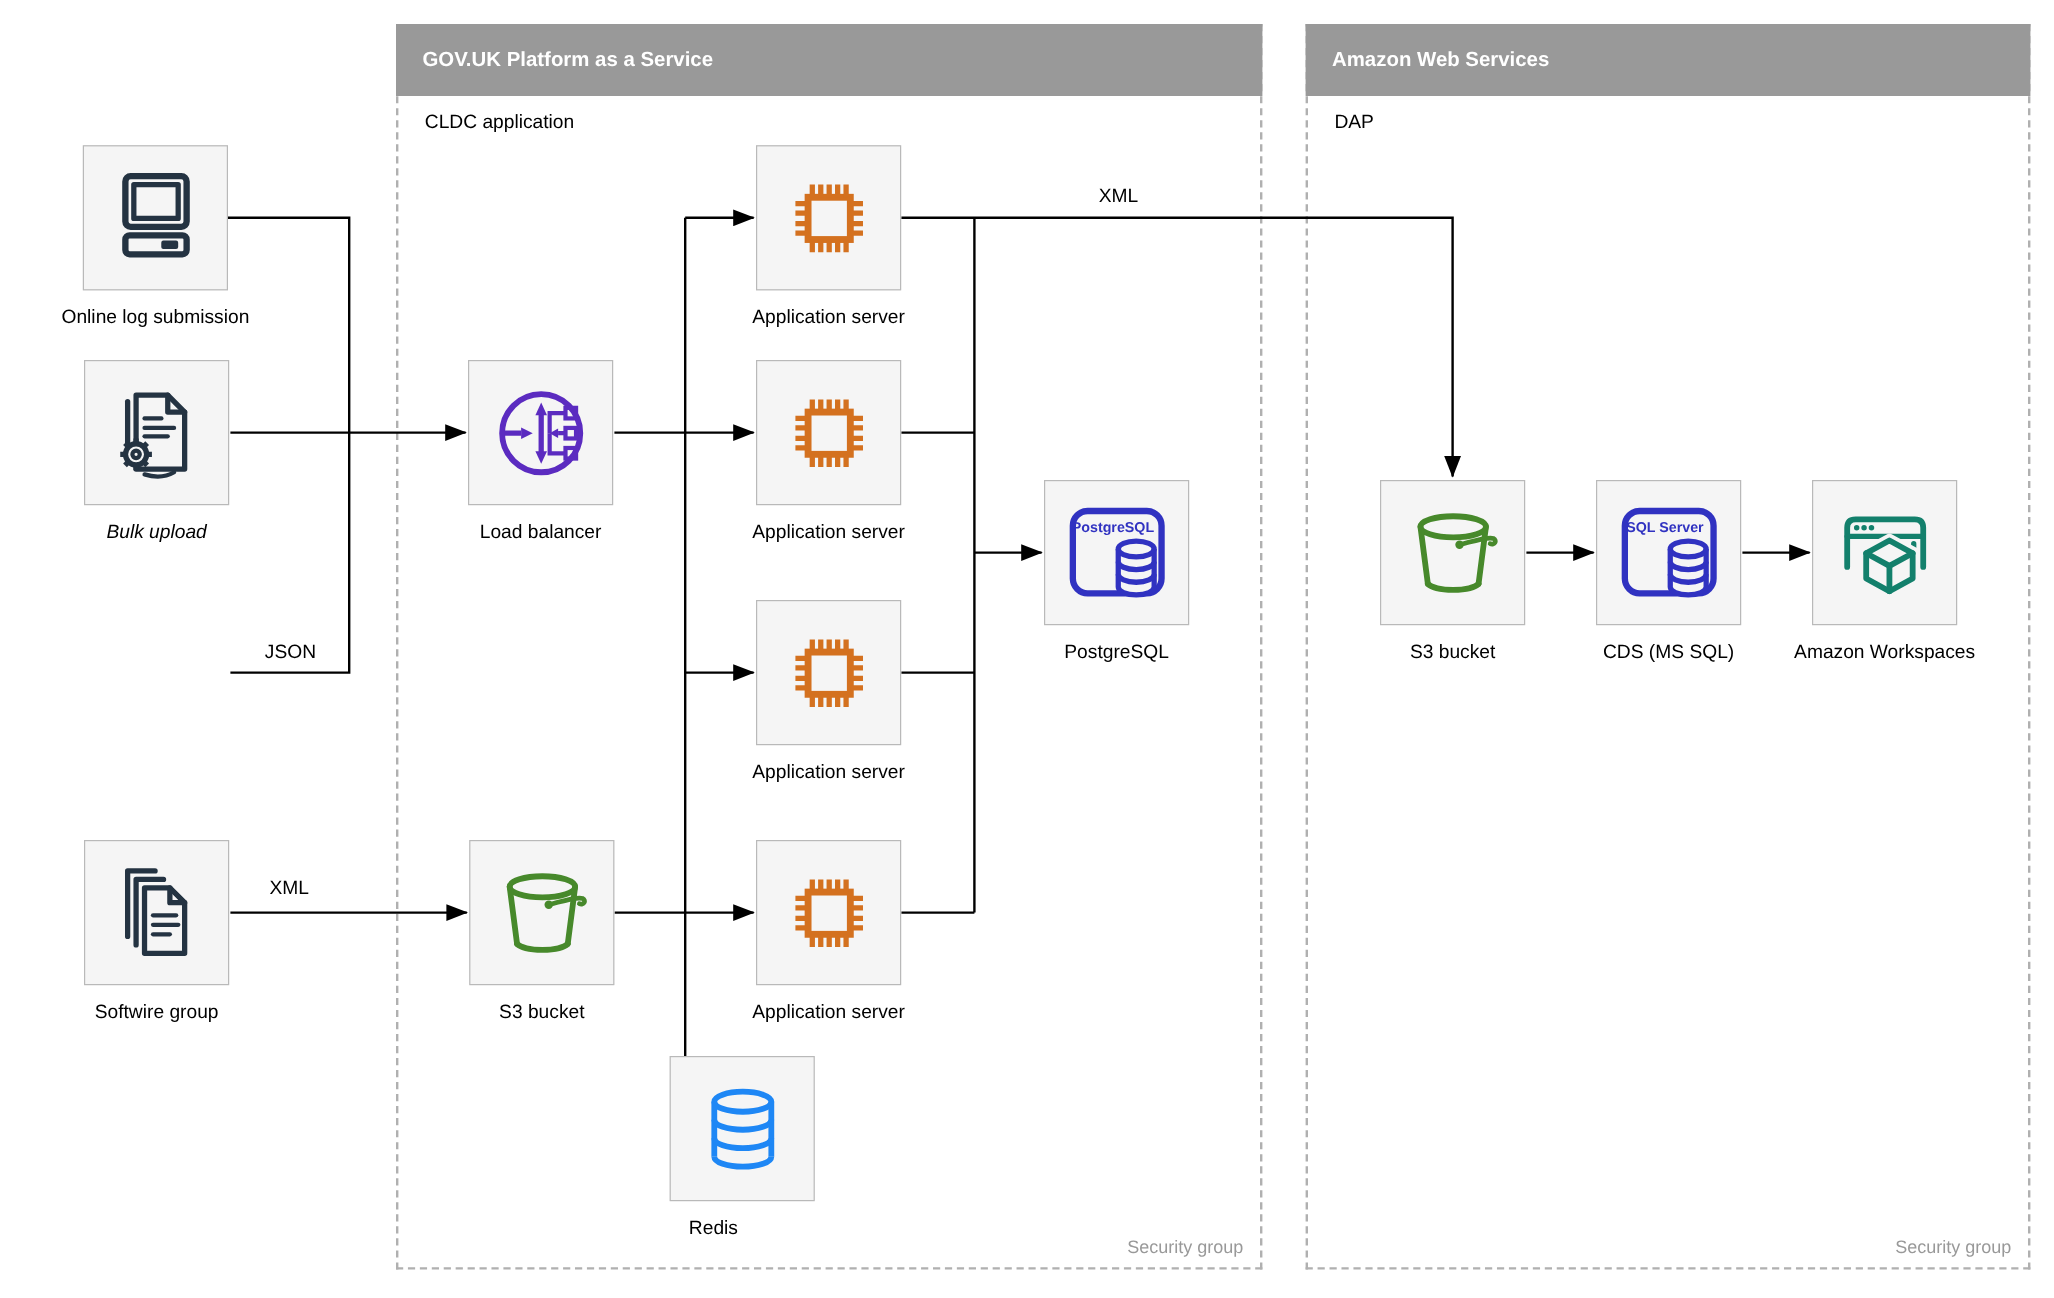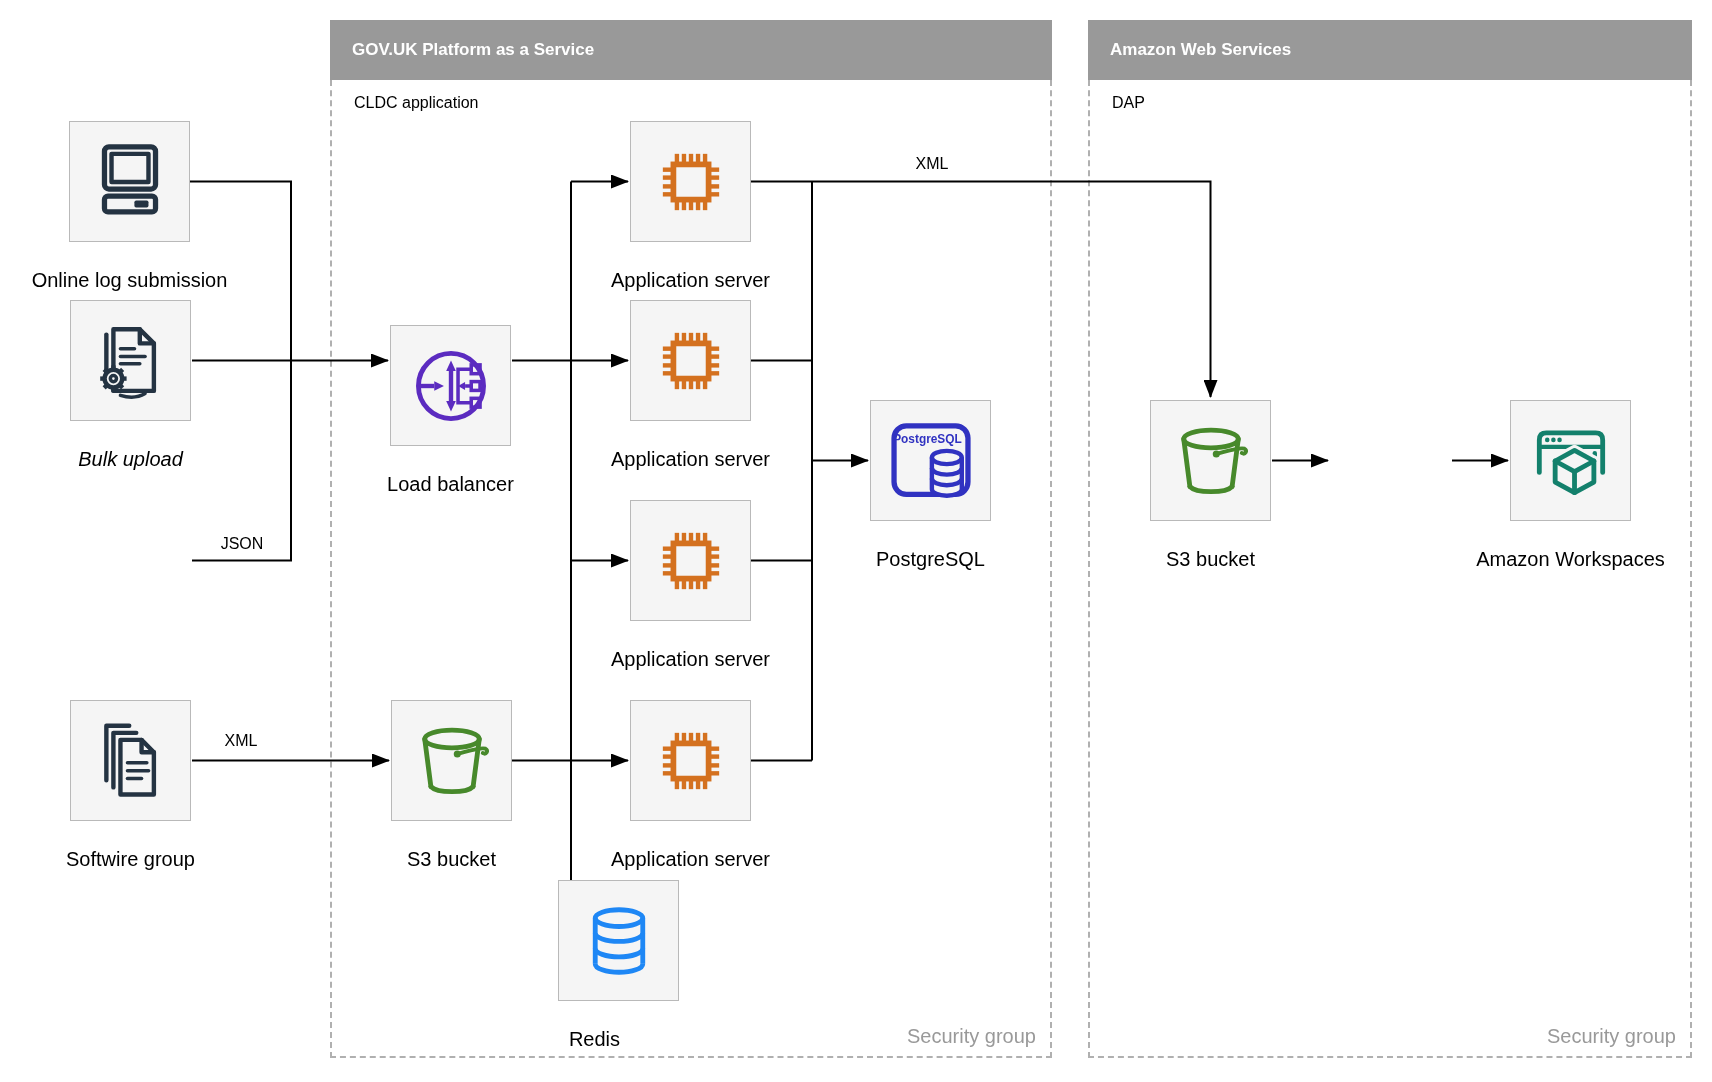--- a/index.html
+++ b/index.html
@@ -3,27 +3,27 @@
 <meta charset="utf-8">
 <style>
   html,body{margin:0;padding:0;background:#ffffff;}
   .canvas{position:relative;width:1712px;height:1082px;background:#ffffff;overflow:hidden;
           font-family:"Liberation Sans", sans-serif;}
   .container{position:absolute;border:2px dashed var(--dashed-border);box-sizing:border-box;}
   .container-header{position:absolute;top:-2px;left:-2px;right:-2px;height:60px;
           background:var(--header-bg);color:var(--header-text);font-weight:bold;font-size:17px;
           display:flex;align-items:center;padding-left:22px;}
   .container-subtitle{position:absolute;top:72px;left:22px;font-weight:normal;font-size:16px;color:#000;}
-  .container-footer{position:absolute;bottom:8px;right:14px;font-size:20px;color:var(--footer-text);}
+  .container-footer{position:absolute;bottom:8px;right:14px;font-size:15px;color:var(--footer-text);}
   .edges{position:absolute;left:0;top:0;}
   .node{position:absolute;width:121px;}
   .box{width:121px;height:121px;background:var(--node-fill);border:1.5px solid var(--node-border);
        box-sizing:border-box;display:flex;align-items:center;justify-content:center;}
-  .node-label{position:absolute;top:148px;left:50%;transform:translateX(-50%);
-       white-space:nowrap;font-size:20px;color:var(--label-text);}
+  .node-label{position:absolute;top:135px;left:50%;transform:translateX(-50%);
+       white-space:nowrap;font-size:16px;color:var(--label-text);}
   .edge-label{position:absolute;transform:translate(-50%,-50%);font-size:16px;color:var(--label-text);}
   .icon{width:88px;height:88px;}
   .icon text{font-family:"Liberation Sans", sans-serif;}
 </style>
 </head>
 <body>
 
 <div class="canvas">
 
   <div class="container" style="left:330px;top:20px;width:722px;height:1038px;">
@@ -140,21 +140,21 @@
           <path d="M62,26 V40 H76"></path>
           <path d="M46,52 H68" stroke-width="4"></path>
           <path d="M46,61 H70" stroke-width="4"></path>
           <path d="M46,70 H62" stroke-width="4"></path>
         </g>
       </svg>
     </div>
     <div class="node-label">Softwire group</div>
   </div>
 
-  <div class="node" style="left:390px;top:300px;margin-top:25px;">
+  <div class="node" style="left:390px;top:300px;">
     <div class="box">
       <svg class="icon" viewBox="0 0 100 100" style="color:var(--purple)">
         <g stroke="currentColor" fill="none" stroke-width="5">
           <circle cx="50" cy="50" r="37" stroke-width="5.5"></circle>
           <path d="M15,50 H31"></path>
           <path d="M31,44.5 L42,50 L31,55.5 Z" fill="currentColor" stroke="none"></path>
           <path d="M50,31 V69"></path>
           <path d="M44.5,33 L50,21 L55.5,33 Z" fill="currentColor" stroke="none"></path>
           <path d="M44.5,67 L50,79 L55.5,67 Z" fill="currentColor" stroke="none"></path>
           <g stroke-width="4">
@@ -346,20 +346,36 @@
           <path d="M81,25 L74,79"></path>
           <path d="M26,79 A25,8 0 0 0 74,79"></path>
           <circle cx="56" cy="42" r="4" fill="currentColor" stroke="none"></circle>
           <path d="M56,42 C68,39 82,34 88,36 C92,38 89,43 85,41" stroke-width="4.5"></path>
         </g>
       </svg>
     </div>
     <div class="node-label">S3 bucket</div>
   </div>
 
+  <div class="node" style="left:1330px;top:400px;">
+    <div class="box">
+      <svg class="icon" viewBox="0 0 100 100" style="color:var(--indigo)">
+        <g stroke="currentColor" fill="none" stroke-width="6" stroke-linejoin="round">
+          <rect x="8" y="10" width="84" height="78" rx="14"></rect>
+          <text x="46" y="30" text-anchor="middle" font-size="13.5" font-weight="bold" fill="currentColor" stroke="none">SQL Server</text>
+          <path d="M51,46 V82 A17,7.5 0 0 0 85,82 V46 A17,7.5 0 0 0 51,46 Z" style="fill:var(--node-fill)" stroke="none"></path>
+          <ellipse cx="68" cy="46" rx="17" ry="7.5" stroke-width="5"></ellipse>
+          <path d="M51,46 V82 A17,7.5 0 0 0 85,82 V46" stroke-width="5"></path>
+          <path d="M51,58 A17,7.5 0 0 0 85,58" stroke-width="5"></path>
+          <path d="M51,70 A17,7.5 0 0 0 85,70" stroke-width="5"></path>
+        </g>
+      </svg>
+    </div>
+    <div class="node-label">CDS (MS SQL)</div>
+  </div>
 
   <div class="node" style="left:1510px;top:400px;">
     <div class="box">
       <svg class="icon" viewBox="0 0 100 100" style="color:var(--teal)">
         <g stroke="currentColor" fill="none" stroke-width="5.5" stroke-linejoin="round" stroke-linecap="round">
           <path d="M14,63 V26 Q14,18 22,18 H78 Q86,18 86,26 V63"></path>
           <path d="M14,34 H86" stroke-width="5"></path>
           <circle cx="23" cy="26" r="2.6" fill="currentColor" stroke="none"></circle>
           <circle cx="30" cy="26" r="2.6" fill="currentColor" stroke="none"></circle>
           <circle cx="37" cy="26" r="2.6" fill="currentColor" stroke="none"></circle>

